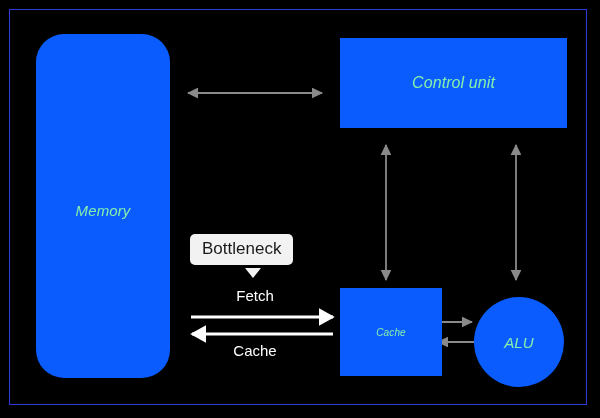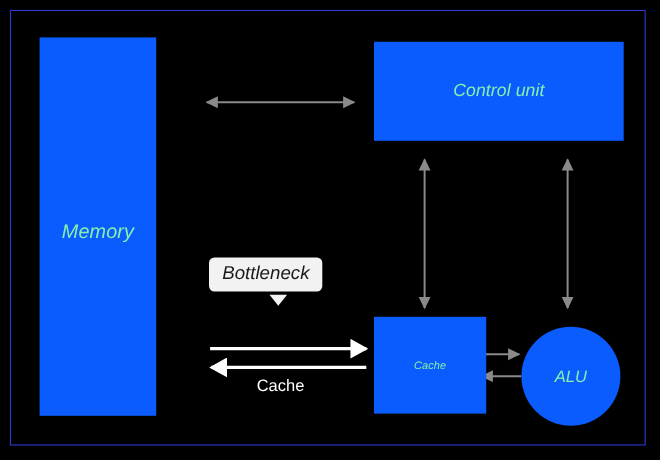--- a/index.html
+++ b/index.html
@@ -32,23 +32,24 @@
     align-items: center;
     justify-content: center;
     background: #0a5cff;
     color: #86efac;
     box-sizing: border-box;
     font-style: italic;
   }
   #node-memory {
     left: 36px;
     top: 34px;
-    width: 106px;
+    width: 134px;
     height: 344px;
-    font-size: 18px;
+    font-size: 15px;
+    border-radius: 28px;
   }
   #node-memory .node-label { position: relative; top: 4px; }
   #node-control {
     left: 340px;
     top: 38px;
     width: 227px;
     height: 90px;
     font-size: 16px;
   }
   #node-cache {
@@ -101,21 +102,20 @@
     position: absolute;
     left: 190px;
     top: 234px;
     background: #f2f2f2;
     color: #1a1a1a;
     font-size: 17px;
     padding: 5px 12px 6px 12px;
     border-radius: 5px;
     box-shadow: 0 1px 3px rgba(0,0,0,0.55);
     white-space: nowrap;
-    font-style: italic;
   }
   #tooltip-tail {
     position: absolute;
     left: 245px;
     top: 268px;
     width: 0;
     height: 0;
     border-left: 8px solid transparent;
     border-right: 8px solid transparent;
     border-top: 10px solid #f2f2f2;
@@ -170,18 +170,19 @@
   </div>
 
   <div class="node" id="node-cache">
     <span class="node-label">Cache</span>
   </div>
 
   <div class="node" id="node-alu">
     <span class="node-label">ALU</span>
   </div>
 
+  <div class="bus-text" id="label-fetch">Fetch</div>
   <div class="bus-text" id="label-store">Cache</div>
 
   <div id="tooltip-bottleneck">Bottleneck</div>
   <div id="tooltip-tail"></div>
 
 </div>
 
 </body></html>

